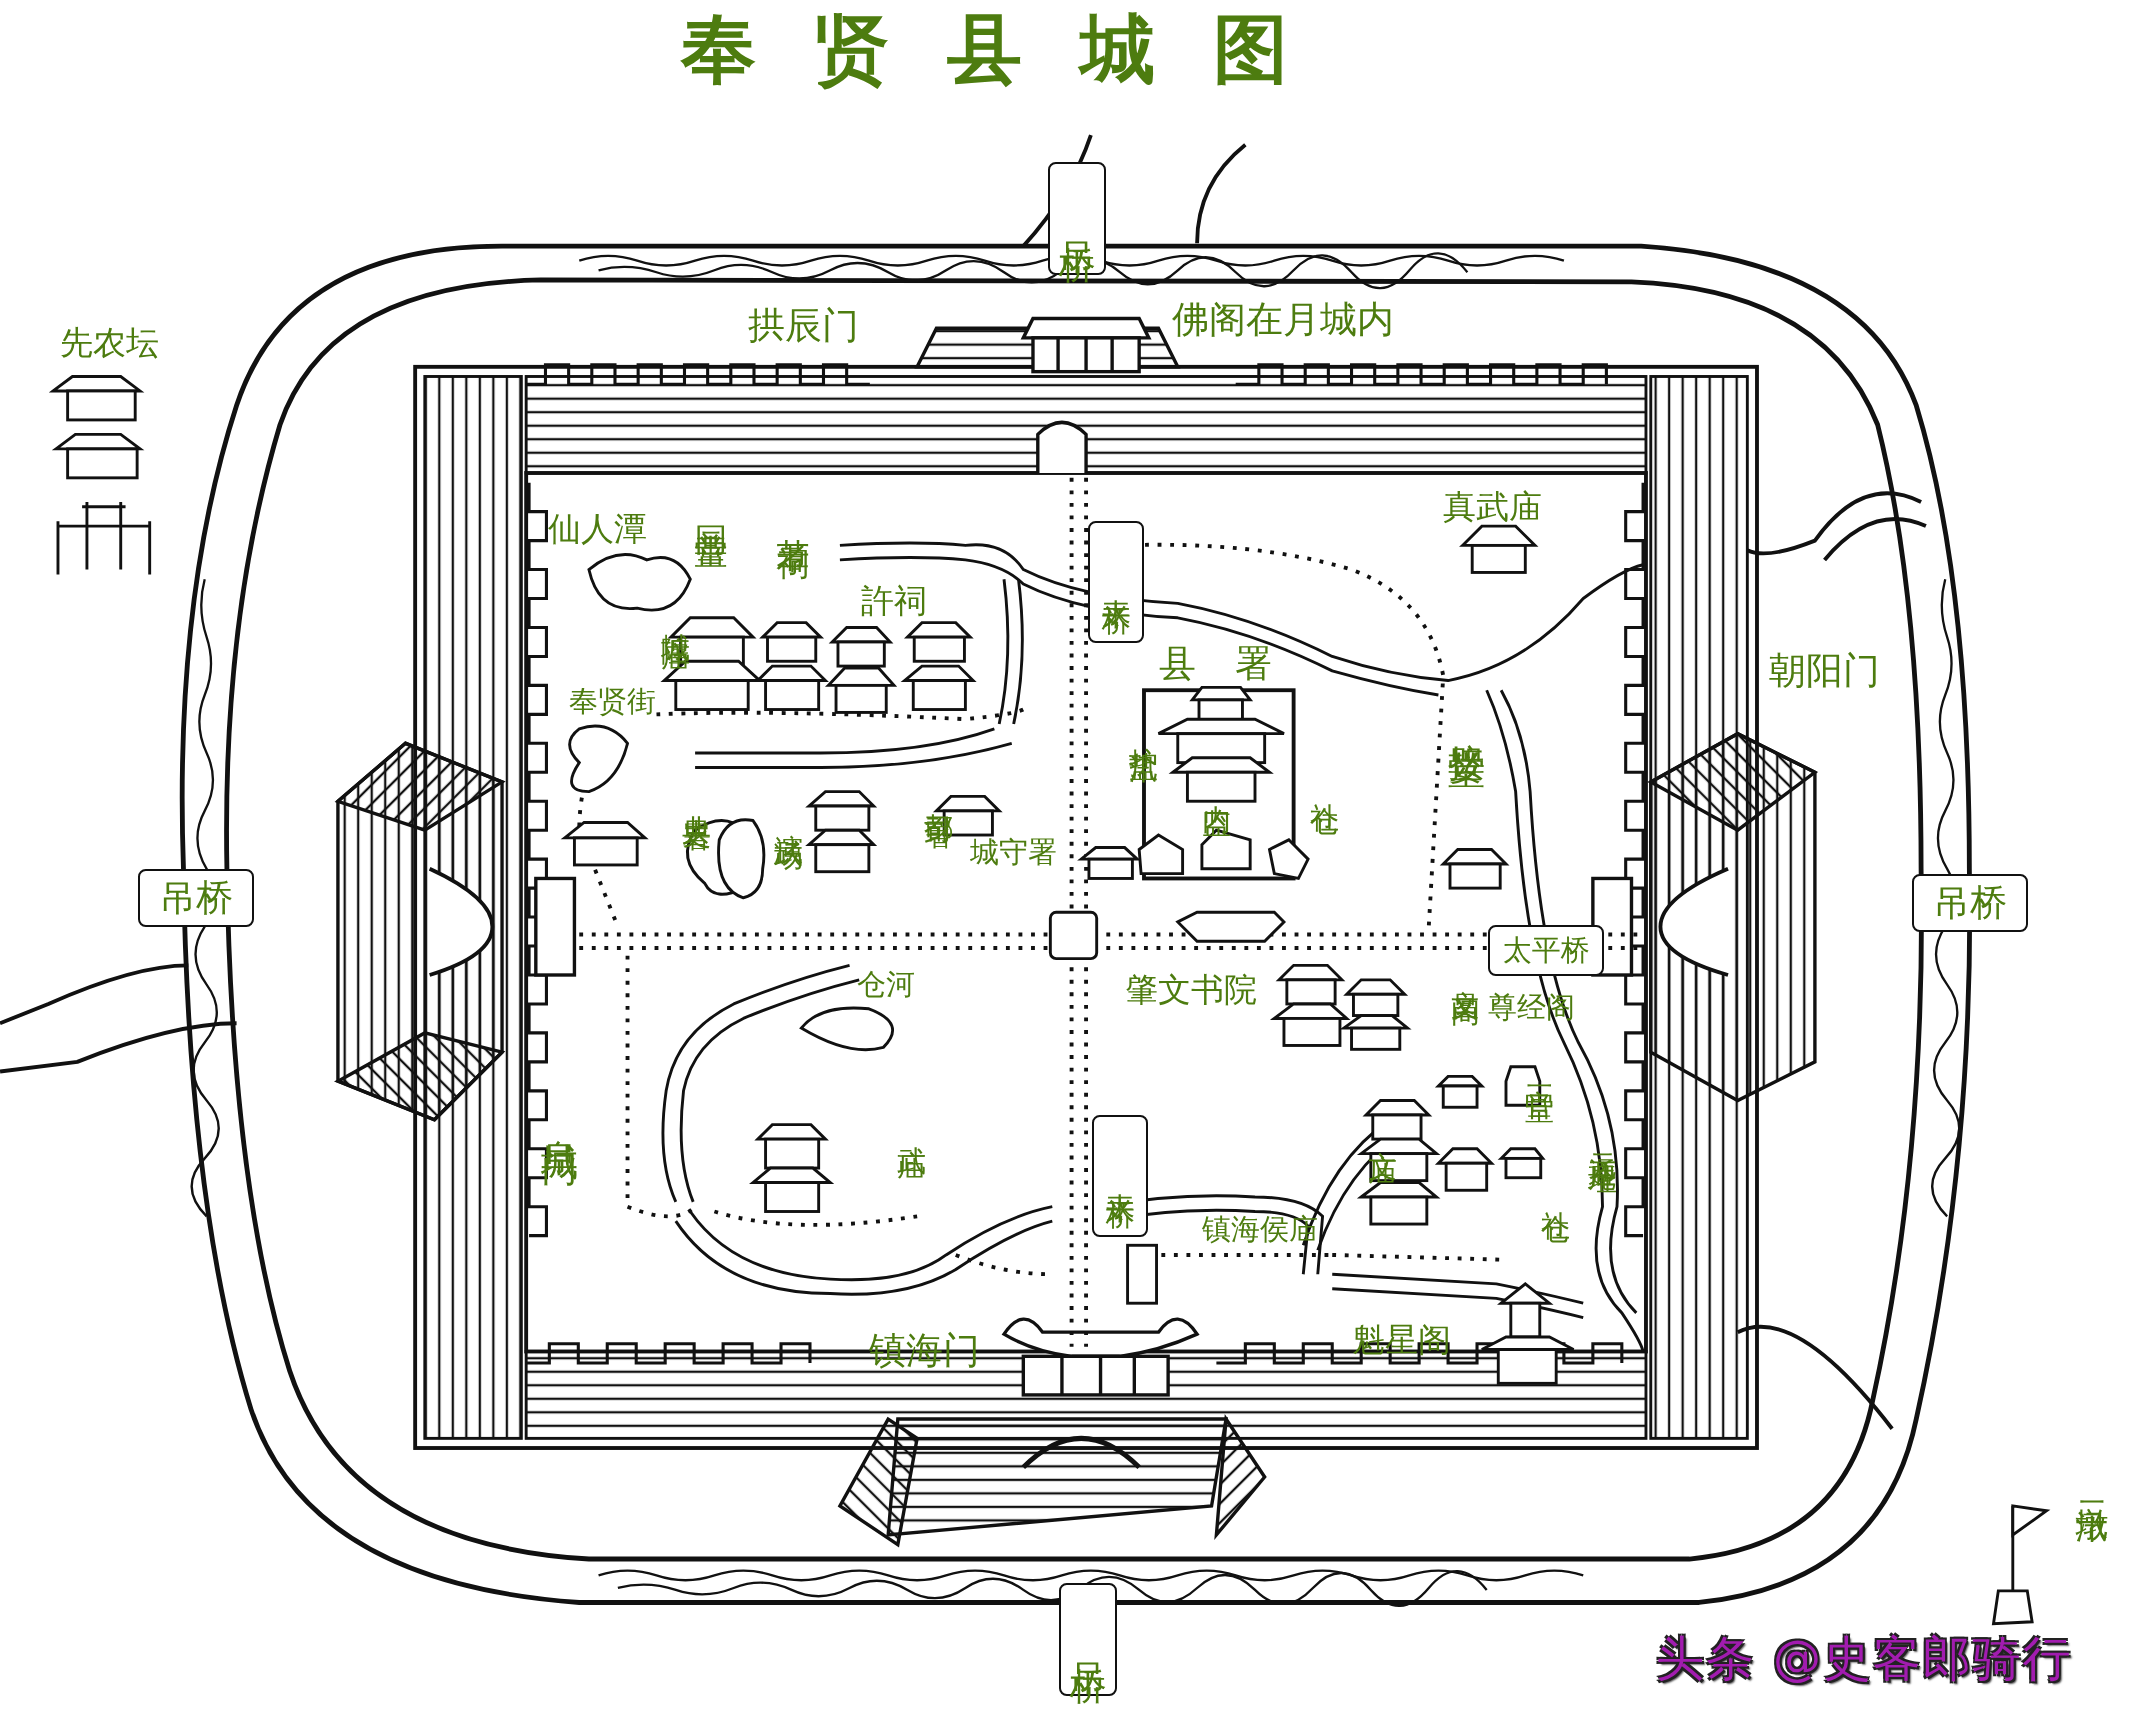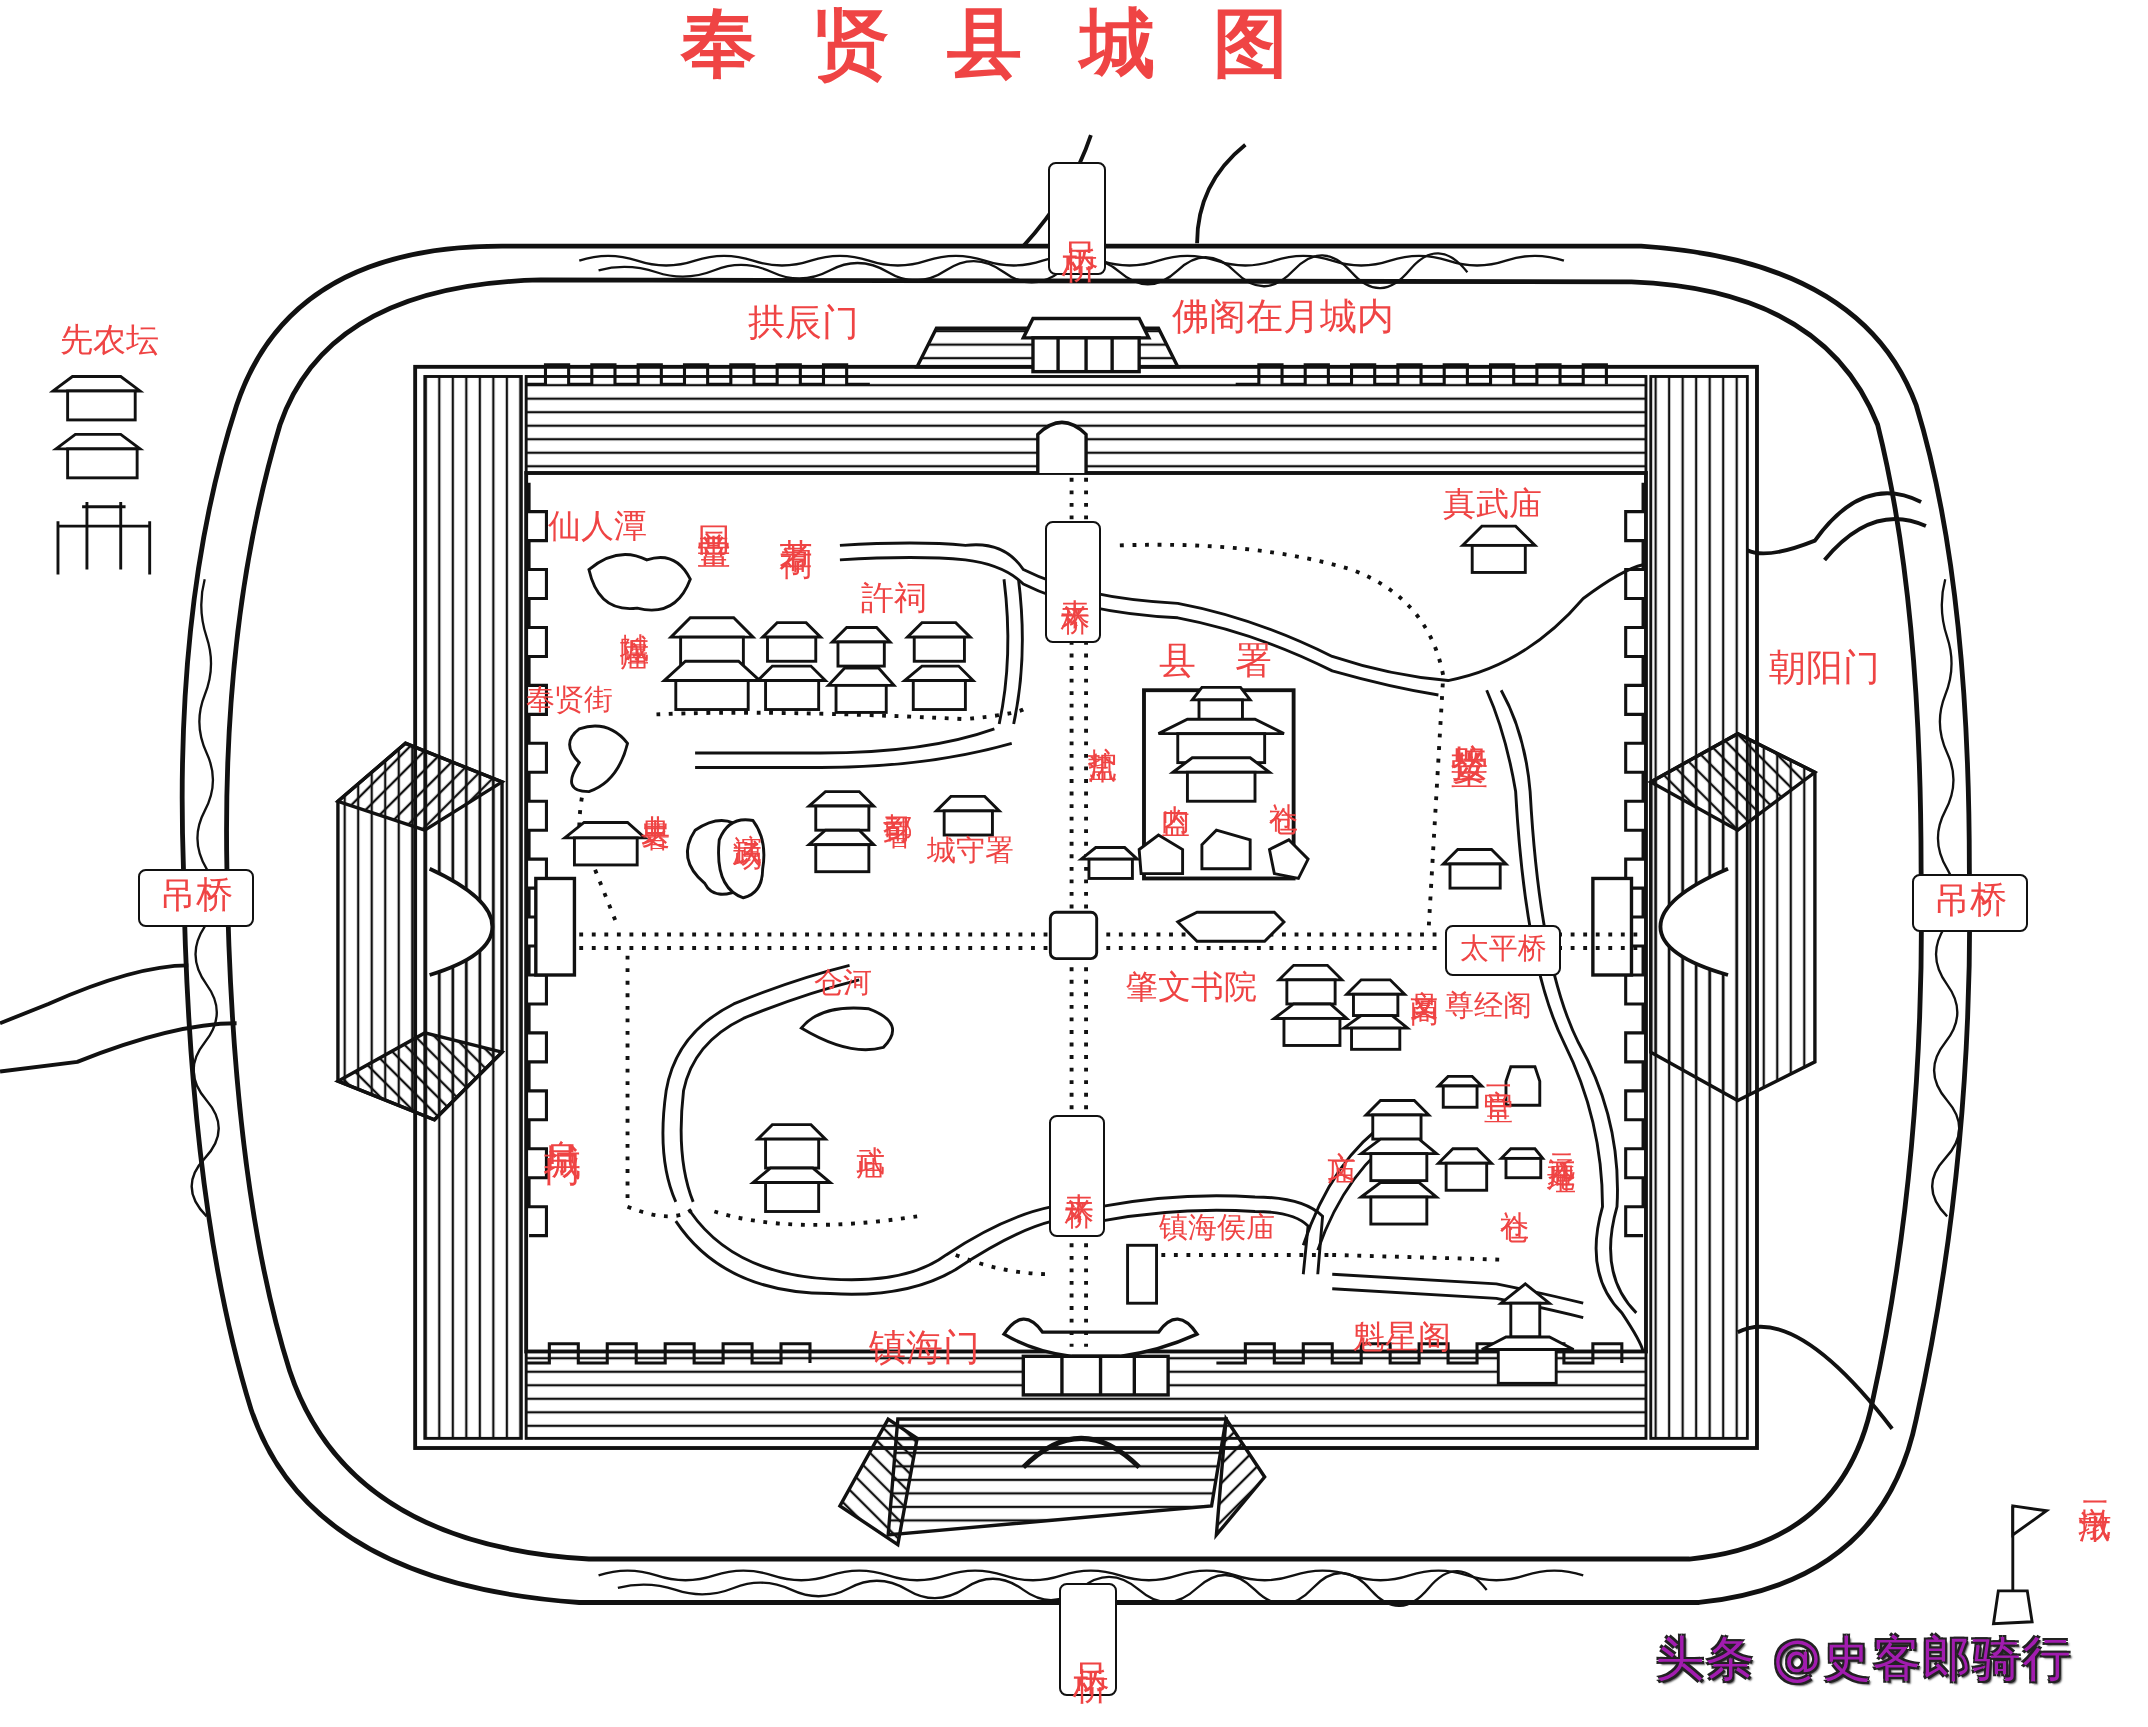--- a/index.html
+++ b/index.html
@@ -1,25 +1,25 @@
 <!DOCTYPE html>
 <html><head>
 <meta charset="utf-8">
 <style>
   html, body { margin: 0; padding: 0; background: #ffffff; }
   body { width: 2148px; height: 1727px; position: relative; overflow: hidden;
          font-family: "DejaVu Serif", "Liberation Serif", serif; color: #111; }
   svg#map { position: absolute; left: 0; top: 0; }
-  .lbl { position: absolute; font-family: Liberation Mono, monospace;
-         color: #ef4444; line-height: 1; white-space: nowrap; }
+  .lbl { position: absolute; font-family: Liberation Sans, sans-serif;
+         color: #4d7c0f; line-height: 1; white-space: nowrap; }
   .vert { writing-mode: vertical-rl; text-orientation: upright; letter-spacing: 3.9px; }
   .title { font-size: 75px; font-weight: bold; letter-spacing: 58px; }
   .sz-lg { font-size: 37px; }
   .sz-md { font-size: 33px; }
-  .sz-sm { font-size: 29px; }
+  .sz-sm { font-size: 29px; margin-left: 43px; }
   .boxed { border: 2.9px solid #111; border-radius: 7.7px; background: #fff;
            padding: 5.8px 7.7px; display: flex; align-items: center; justify-content: center; }
   .watermark { position: absolute; font-family: "DejaVu Sans", "Liberation Sans", sans-serif;
                font-size: 48px; color: #a21caf; letter-spacing: 1.9px;
                text-shadow: -1.9px -1.9px 0 #222, 1.9px -1.9px 0 #222, -1.9px 1.9px 0 #222, 1.9px 1.9px 0 #222, 2.9px 2.9px 1.9px #555; }
 </style>
 </head>
 <body>
 
 <svg id="map" width="2148" height="1727" viewBox="0 0 2225 1789">

